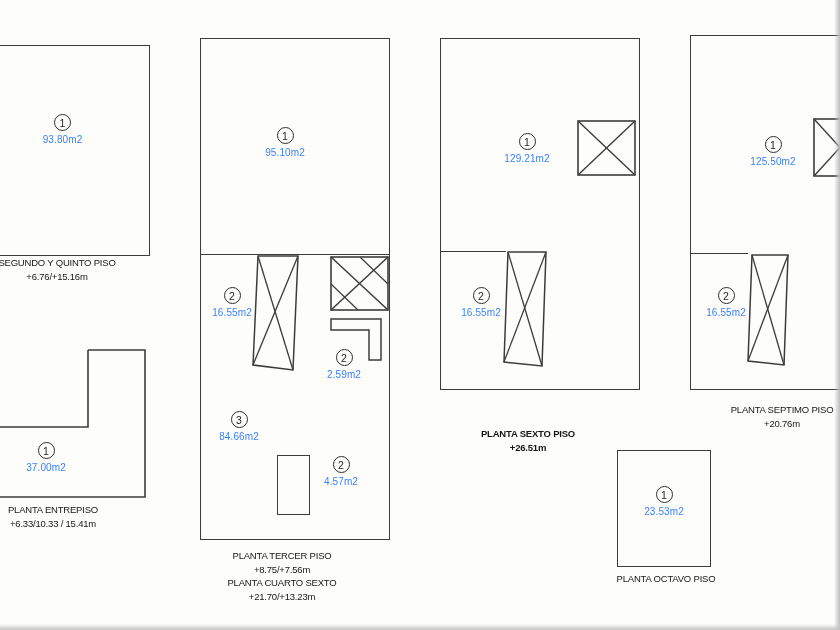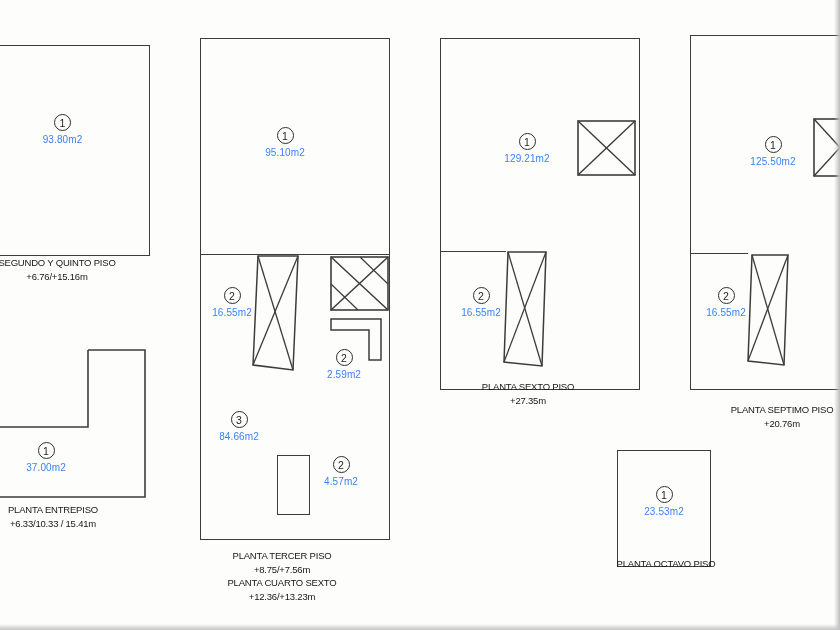--- a/index.html
+++ b/index.html
@@ -102,21 +102,21 @@
     </div>
     <div class="roomlabel" style="left:314px; top:456px; width:54px;">
       <span class="circle-num">2</span>
       <span class="area">4.57m2</span>
     </div>
 
     <div class="caption" style="left:200px; top:549px; width:164px;">
       <div>PLANTA TERCER PISO</div>
       <div>+8.75/+7.56m</div>
       <div>PLANTA CUARTO SEXTO</div>
-      <div>+12.36/+13.23m</div>
+      <div>+21.70/+13.23m</div>
     </div>
   </div>
 
   <div>
     <div class="rect" style="left:440px; top:38px; width:200px; height:352px;"></div>
     <div class="hline" style="left:440px; top:251px; width:66px;"></div>
 
     <svg class="shape" style="left:577px; top:120px;" width="60" height="57" viewBox="0 0 60 57">
       <rect x="1" y="1" width="57" height="54" stroke-width="1.6"></rect>
       <line x1="1" y1="1" x2="58" y2="55" stroke-width="1.4"></line>
@@ -131,23 +131,23 @@
 
     <div class="roomlabel" style="left:487px; top:133px; width:80px;">
       <span class="circle-num">1</span>
       <span class="area">129.21m2</span>
     </div>
     <div class="roomlabel" style="left:452px; top:287px; width:58px;">
       <span class="circle-num">2</span>
       <span class="area">16.55m2</span>
     </div>
 
-    <div class="caption" style="left:448px; top:380px; width:160px;">
+    <div class="caption" style="left:448px; top:427px; width:160px;font-weight:bold;">
       <div>PLANTA SEXTO PISO</div>
-      <div>+27.35m</div>
+      <div>+26.51m</div>
     </div>
   </div>
 
   <div>
     <div class="rect" style="left:690px; top:35px; width:165px; height:355px;"></div>
     <div class="hline" style="left:690px; top:253px; width:58px;"></div>
 
     <svg class="shape" style="left:813px; top:118px;" width="55" height="60" viewBox="0 0 55 60">
       <rect x="1" y="1" width="52" height="57" stroke-width="1.6"></rect>
       <line x1="1" y1="1" x2="53" y2="58" stroke-width="1.4"></line>
@@ -174,20 +174,20 @@
       <div>+20.76m</div>
     </div>
   </div>
 
   <div>
     <div class="rect" style="left:617px; top:450px; width:94px; height:117px;"></div>
     <div class="roomlabel" style="left:620px; top:486px; width:88px;">
       <span class="circle-num">1</span>
       <span class="area">23.53m2</span>
     </div>
-    <div class="caption" style="left:586px; top:557px; width:160px;">
+    <div class="caption" style="left:586px; top:572px; width:160px;">
       <div>PLANTA OCTAVO PISO</div>
     </div>
   </div>
 
   <div class="scan-edge-right"></div>
   <div class="scan-edge-bottom"></div>
 </div>
 
 </body></html>

